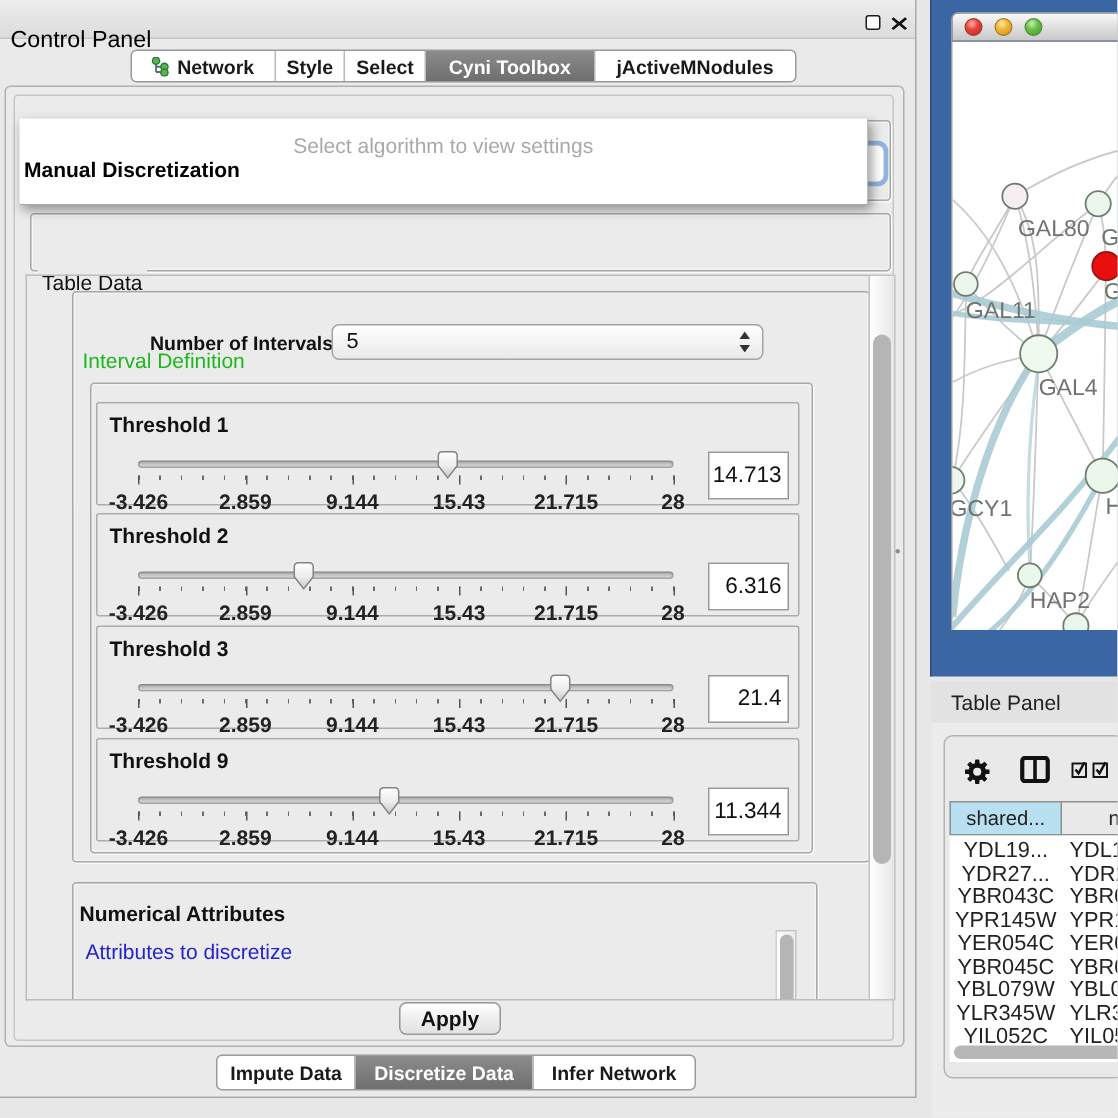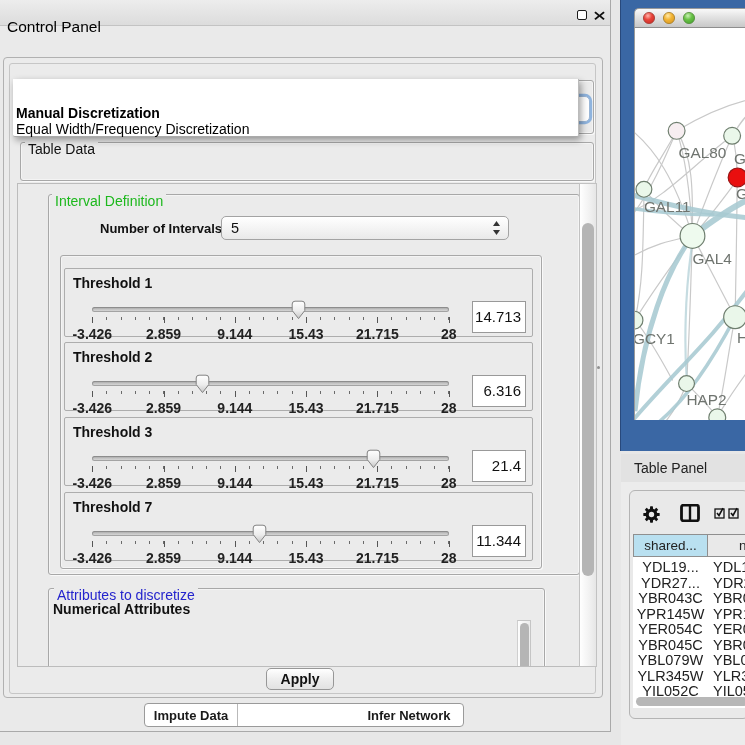--- a/index.html
+++ b/index.html
@@ -1,21 +1,21 @@
 <!DOCTYPE html>
 <html><head>
 <meta charset="utf-8">
 <style>
   html,body{margin:0;padding:0;}
   body{width:745px;height:745px;position:relative;overflow:hidden;
        background:#e7e7e7;font-family:"Liberation Sans",sans-serif;
        -webkit-font-smoothing:antialiased;}
   .abs{position:absolute;}
   .etch{border:1px solid #a8a8a8;border-radius:3px;box-shadow:inset 0 0 0 1px #f4f4f4, 1px 1px 0 rgba(255,255,255,.7);}
-  .glabel{position:absolute;background:#ebebeb;padding:6px 3px;font-size:14px;line-height:14px;white-space:nowrap;}
+  .glabel{position:absolute;background:#ebebeb;padding:16px 3px;font-size:14px;line-height:14px;white-space:nowrap;margin-top:29px;}
   .combo{position:absolute;background:linear-gradient(#ffffff,#f2f2f2 60%,#e9e9e9);
          border:1px solid #a3a3a3;border-radius:5px;box-shadow:inset 0 1px 0 #fff;}
   .combo .ctext{position:absolute;left:12px;top:50%;transform:translateY(-50%);font-size:14.5px;color:#111;white-space:nowrap;}
   .arr{position:absolute;right:7px;top:50%;transform:translateY(-50%);width:9px;height:14px;}
   .bold13{font-weight:bold;font-size:14px;color:#111;white-space:nowrap;}
   .vbox{position:absolute;box-sizing:border-box;width:54px;height:32px;background:#fff;border:1px solid #999;
         font-size:15px;color:#111;text-align:right;line-height:30px;padding-right:4px;box-sizing:border-box;}
   .track{position:absolute;left:88px;width:360px;height:5px;border-radius:3px;
          background:linear-gradient(#9e9e9e,#c9c9c9 55%,#dcdcdc);box-shadow:inset 0 0 0 1px rgba(120,120,120,.55);}
   .minticks{position:absolute;left:90px;width:358px;height:3px;
@@ -34,20 +34,34 @@
 <body>
 
 <div class="abs" style="left:0;top:0;width:610px;height:731px;background:#eaeaea;border-right:1px solid #a9a9a9;border-bottom:1px solid #a9a9a9;">
   <div class="abs" style="left:0;top:0;width:610px;height:25px;background:linear-gradient(#ededed,#dcdcdc);border-bottom:1px solid #c3c3c3;"></div>
   <div class="abs" style="left:7px;top:4px;font-size:15.5px;color:#000000;margin-top:14px;">Control Panel</div>
   <div class="abs" style="left:577px;top:10px;width:8px;height:8px;border:1.6px solid #1d1d1d;border-radius:2px;background:#fff;"></div>
   <svg class="abs" style="left:594px;top:11px;" width="11" height="9.5" viewBox="0 0 12 11">
       <path d="M1.5 0.5 L6 4.2 L10.5 0.5 L12 2 L7.8 5.5 L12 9 L10.5 10.5 L6 6.8 L1.5 10.5 L0 9 L4.2 5.5 L0 2 Z" fill="#111"></path>
     </svg>
 
+  <div class="abs" style="left:87px;top:33px;width:444px;height:22px;background:#fff;border:1px solid #9a9a9a;border-radius:4px;display:flex;box-sizing:border-box;overflow:hidden;">
+    <div class="tabcell" style="width:96px;">
+      <svg width="12" height="13" viewBox="0 0 12 13" style="margin-right:5px;">
+          <path d="M3 3 L3 10 M3 6.5 L8 6.5 M3 10 L8 10" stroke="#5a6b7a" stroke-width="1.2" fill="none"></path>
+          <circle cx="3" cy="2.5" r="2.4" fill="#57b357" stroke="#2f7a2f"></circle>
+          <circle cx="8.6" cy="6.5" r="2.4" fill="#57b357" stroke="#2f7a2f"></circle>
+          <circle cx="8.6" cy="10.4" r="2.4" fill="#57b357" stroke="#2f7a2f"></circle>
+        </svg>
+      Network</div>
+    <div class="tabcell" style="width:47px;">Style</div>
+    <div class="tabcell" style="width:54px;">Select</div>
+    <div class="tabcell tabsel" style="width:113px;">Cyni Toolbox</div>
+    <div class="tabcell" style="width:134px;border-right:none;">jActiveMNodules</div>
+  </div>
 
   <div class="abs" style="left:3px;top:57px;width:598px;height:639px;border:1px solid #b1b1b1;border-radius:4px;background:#ebebeb;"></div>
   <div class="abs" style="left:9px;top:63px;width:585px;height:629px;border:1px solid #c6c6c6;border-radius:3px;"></div>
 
   <div class="abs etch" style="left:20px;top:80px;width:572px;height:52px;"></div>
   <div class="glabel" style="left:25px;top:73px;color:#111;">Discretization Algorithm</div>
   <div class="abs" style="left:27px;top:96px;width:561px;height:24px;background:#fff;border:1px solid #9ab6d6;border-radius:5px;box-shadow:0 0 0 2.2px rgba(104,157,216,.7);"></div>
 
   <div class="abs etch" style="left:20px;top:142px;width:572px;height:37px;"></div>
   <div class="glabel" style="left:25px;top:136px;color:#111;">Table Data</div>
@@ -143,21 +157,21 @@
               <stop offset="0" stop-color="#ffffff"></stop>
               <stop offset=".55" stop-color="#ececec"></stop>
               <stop offset="1" stop-color="#c6c6c6"></stop>
             </linearGradient>
           </defs>
           <path d="M1.2 4 Q1.2 1.2 4 1.2 L11 1.2 Q13.8 1.2 13.8 4 L13.8 10.5 L7.5 18.6 L1.2 10.5 Z" fill="url(#tg2)" stroke="#838383" stroke-width="1"></path>
         </svg>
       <div class="vbox" style="left:407px;top:32px;">21.4</div>
     </div>
     <div class="tpanel" style="top:308px;">
-      <div class="tname">Threshold 7</div>
+      <div class="tname">Threshold 9</div>
       <div class="track" style="left:27px;top:38px;width:357px;"></div>
       <div class="minticks" style="left:27px;top:48px;width:358px;"></div>
       <div class="majtick" style="left:27.3px;top:48px;"></div>
       <div class="tlab" style="left:27.3px;top:57px;">-3.426</div>
       <div class="majtick" style="left:98.6px;top:48px;"></div>
       <div class="tlab" style="left:98.6px;top:57px;">2.859</div>
       <div class="majtick" style="left:169.9px;top:48px;"></div>
       <div class="tlab" style="left:169.9px;top:57px;">9.144</div>
       <div class="majtick" style="left:241.1px;top:48px;"></div>
       <div class="tlab" style="left:241.1px;top:57px;">15.43</div>
@@ -184,29 +198,30 @@
     <div class="abs" style="left:499px;top:436px;width:14px;height:60px;background:linear-gradient(90deg,#fdfdfd,#ececec);border:1px solid #c5c5c5;border-left:1px solid #cfcfcf;box-sizing:border-box;"></div>
     <div class="abs" style="left:501.5px;top:439px;width:9px;height:57px;border-radius:4.5px;background:#b5b5b5;"></div>
   </div>
 
   <div class="abs" style="left:579px;top:183px;width:18px;height:484px;background:linear-gradient(90deg,#ffffff,#f1f1f1 60%,#e6e6e6);border:1px solid #c2c2c2;box-sizing:border-box;"></div>
   <div class="abs" style="left:582px;top:223px;width:12px;height:353px;border-radius:6px;background:#b5b5b5;"></div>
   <div class="abs" style="left:597px;top:366px;width:3px;height:3px;border-radius:2px;background:#909090;"></div>
 
   <div class="abs" style="left:266px;top:668px;width:68px;height:22px;background:linear-gradient(#ffffff,#eeeeee 50%,#e2e2e2);border:1px solid #979797;border-radius:5px;font-size:14px;font-weight:bold;color:#111;text-align:center;line-height:21px;box-sizing:border-box;">Apply</div>
 
-  <div class="abs" style="left:144px;top:703px;width:320px;height:24px;background:#fff;border:1px solid #9a9a9a;border-radius:4px;display:flex;box-sizing:border-box;overflow:hidden;justify-content:space-between;">
+  <div class="abs" style="left:144px;top:703px;width:320px;height:24px;background:#fff;border:1px solid #9a9a9a;border-radius:4px;display:flex;box-sizing:border-box;overflow:hidden;">
     <div class="tabcell" style="width:93px;">Impute Data</div>
+    <div class="tabcell tabsel" style="width:119px;">Discretize Data</div>
     <div class="tabcell" style="width:108px;border-right:none;">Infer Network</div>
   </div>
 </div>
 
 <div class="abs" style="left:13px;top:79px;width:565px;height:57px;background:#fff;border-bottom:1px solid #aaa;border-right:1px solid #bbb;box-shadow:2px 3px 7px rgba(0,0,0,.38);border-radius:0 0 2px 2px;">
+  <div class="abs" style="left:0;right:0;top:10px;text-align:center;font-size:14px;color:#a9a9a9;">Select algorithm to view settings</div>
   <div class="abs" style="left:3px;top:26px;font-size:14px;font-weight:bold;color:#000;">Manual Discretization</div>
-  <div class="abs" style="left:3px;top:42px;font-size:14px;color:#000;">Equal Width/Frequency Discretization</div>
 </div>
 
 <div class="abs" style="left:620px;top:0;width:125px;height:451px;background:#3a67a4;border-left:1px solid #28497c;box-sizing:border-box;">
 
   <div class="abs" style="left:13px;top:8px;width:112px;height:20px;background:linear-gradient(#f9f9f9,#e2e2e2 45%,#c8c8c8);border-bottom:1px solid #8e8e8e;border-top:1px solid #9a9a9a;border-left:1px solid #9a9a9a;border-radius:5px 0 0 0;box-sizing:border-box;"></div>
   <svg class="abs" style="left:13px;top:8px;" width="112" height="20" viewBox="0 0 112 20">
     <defs>
       <radialGradient id="rl" cx=".4" cy=".3" r=".9">
           <stop offset="0" stop-color="#ffb3ab"></stop>
           <stop offset=".4" stop-color="#e8443a"></stop>

